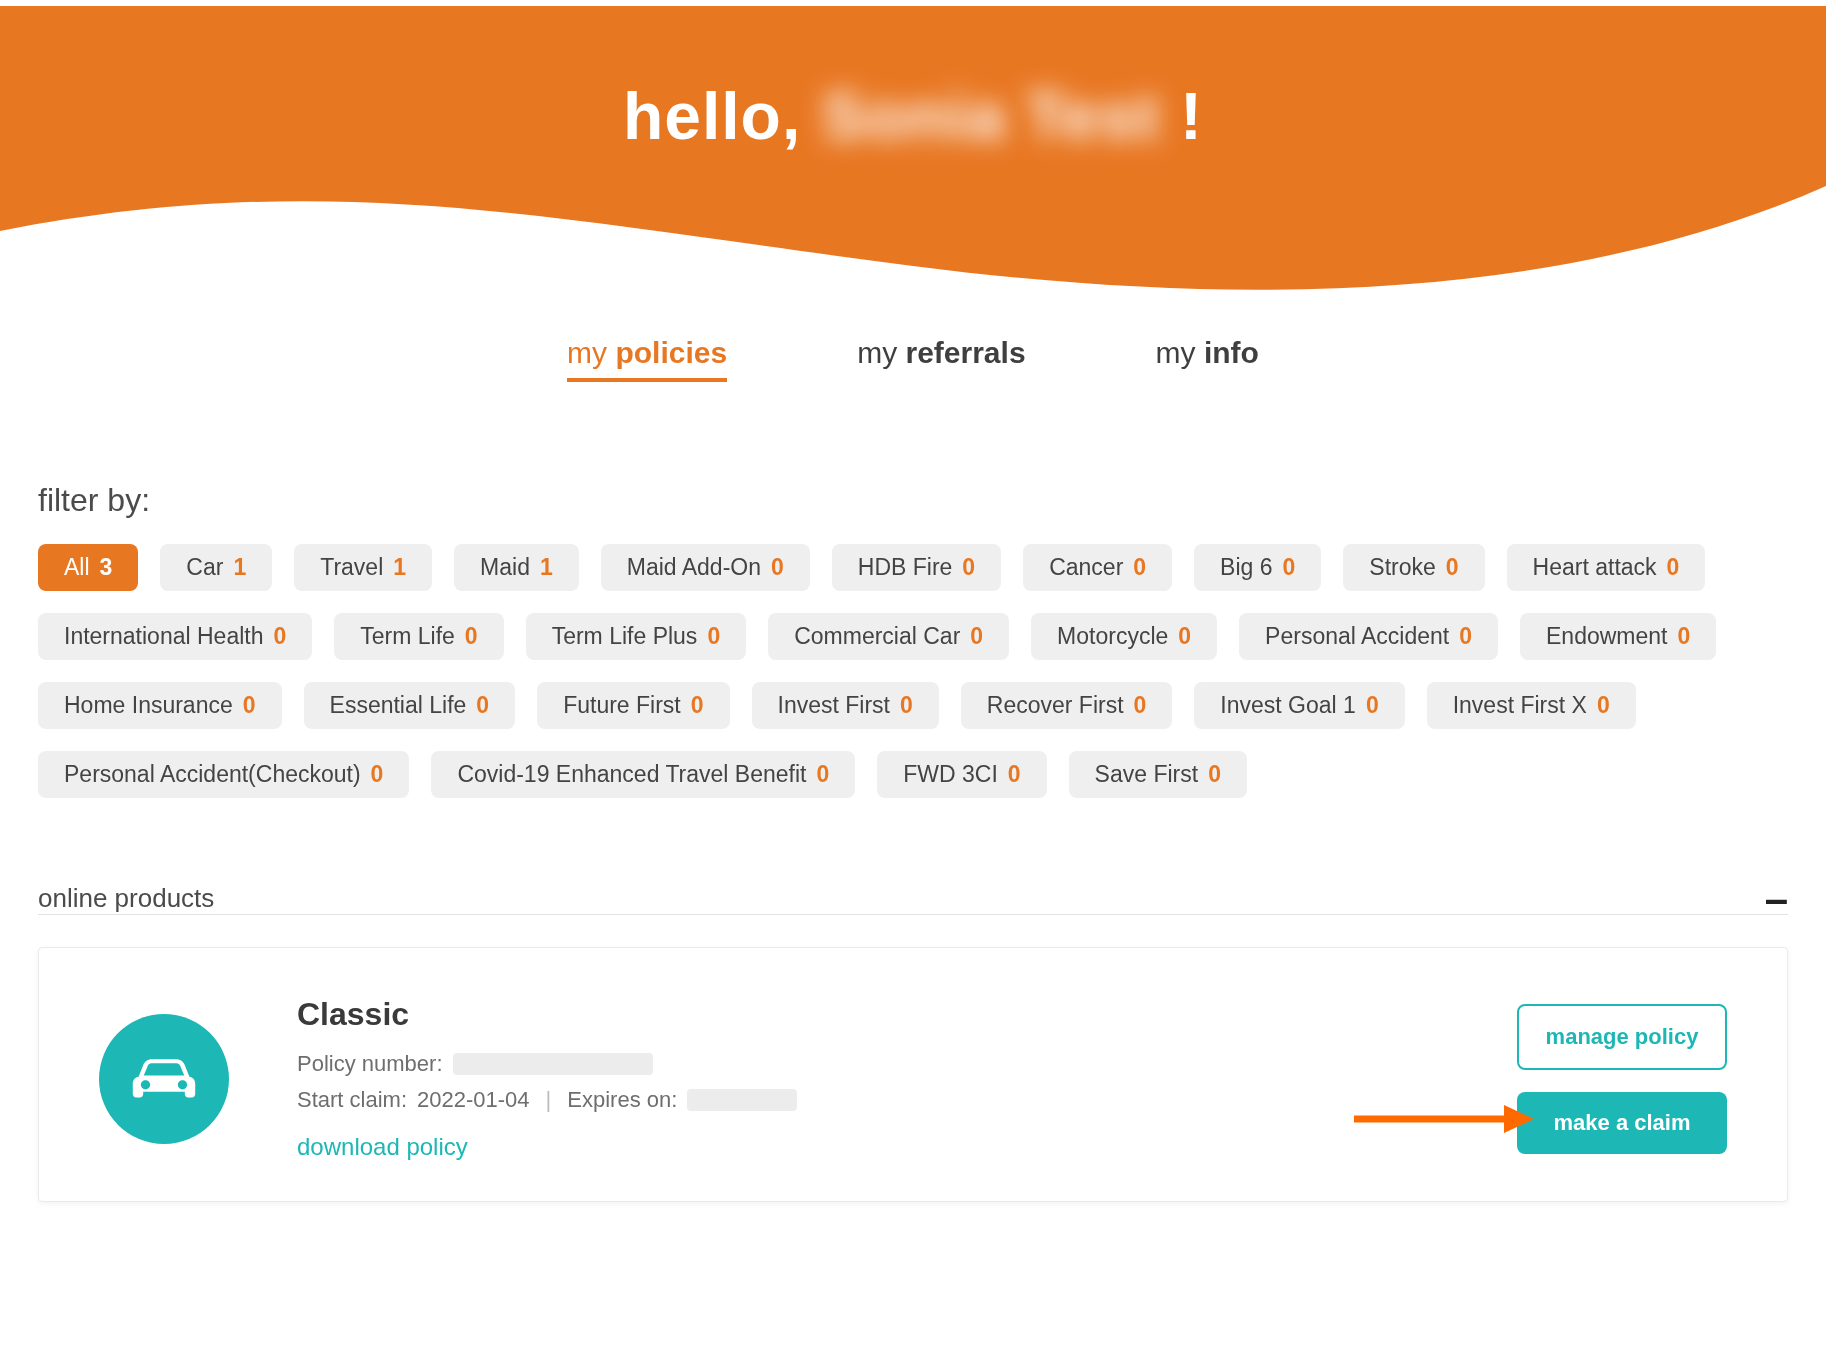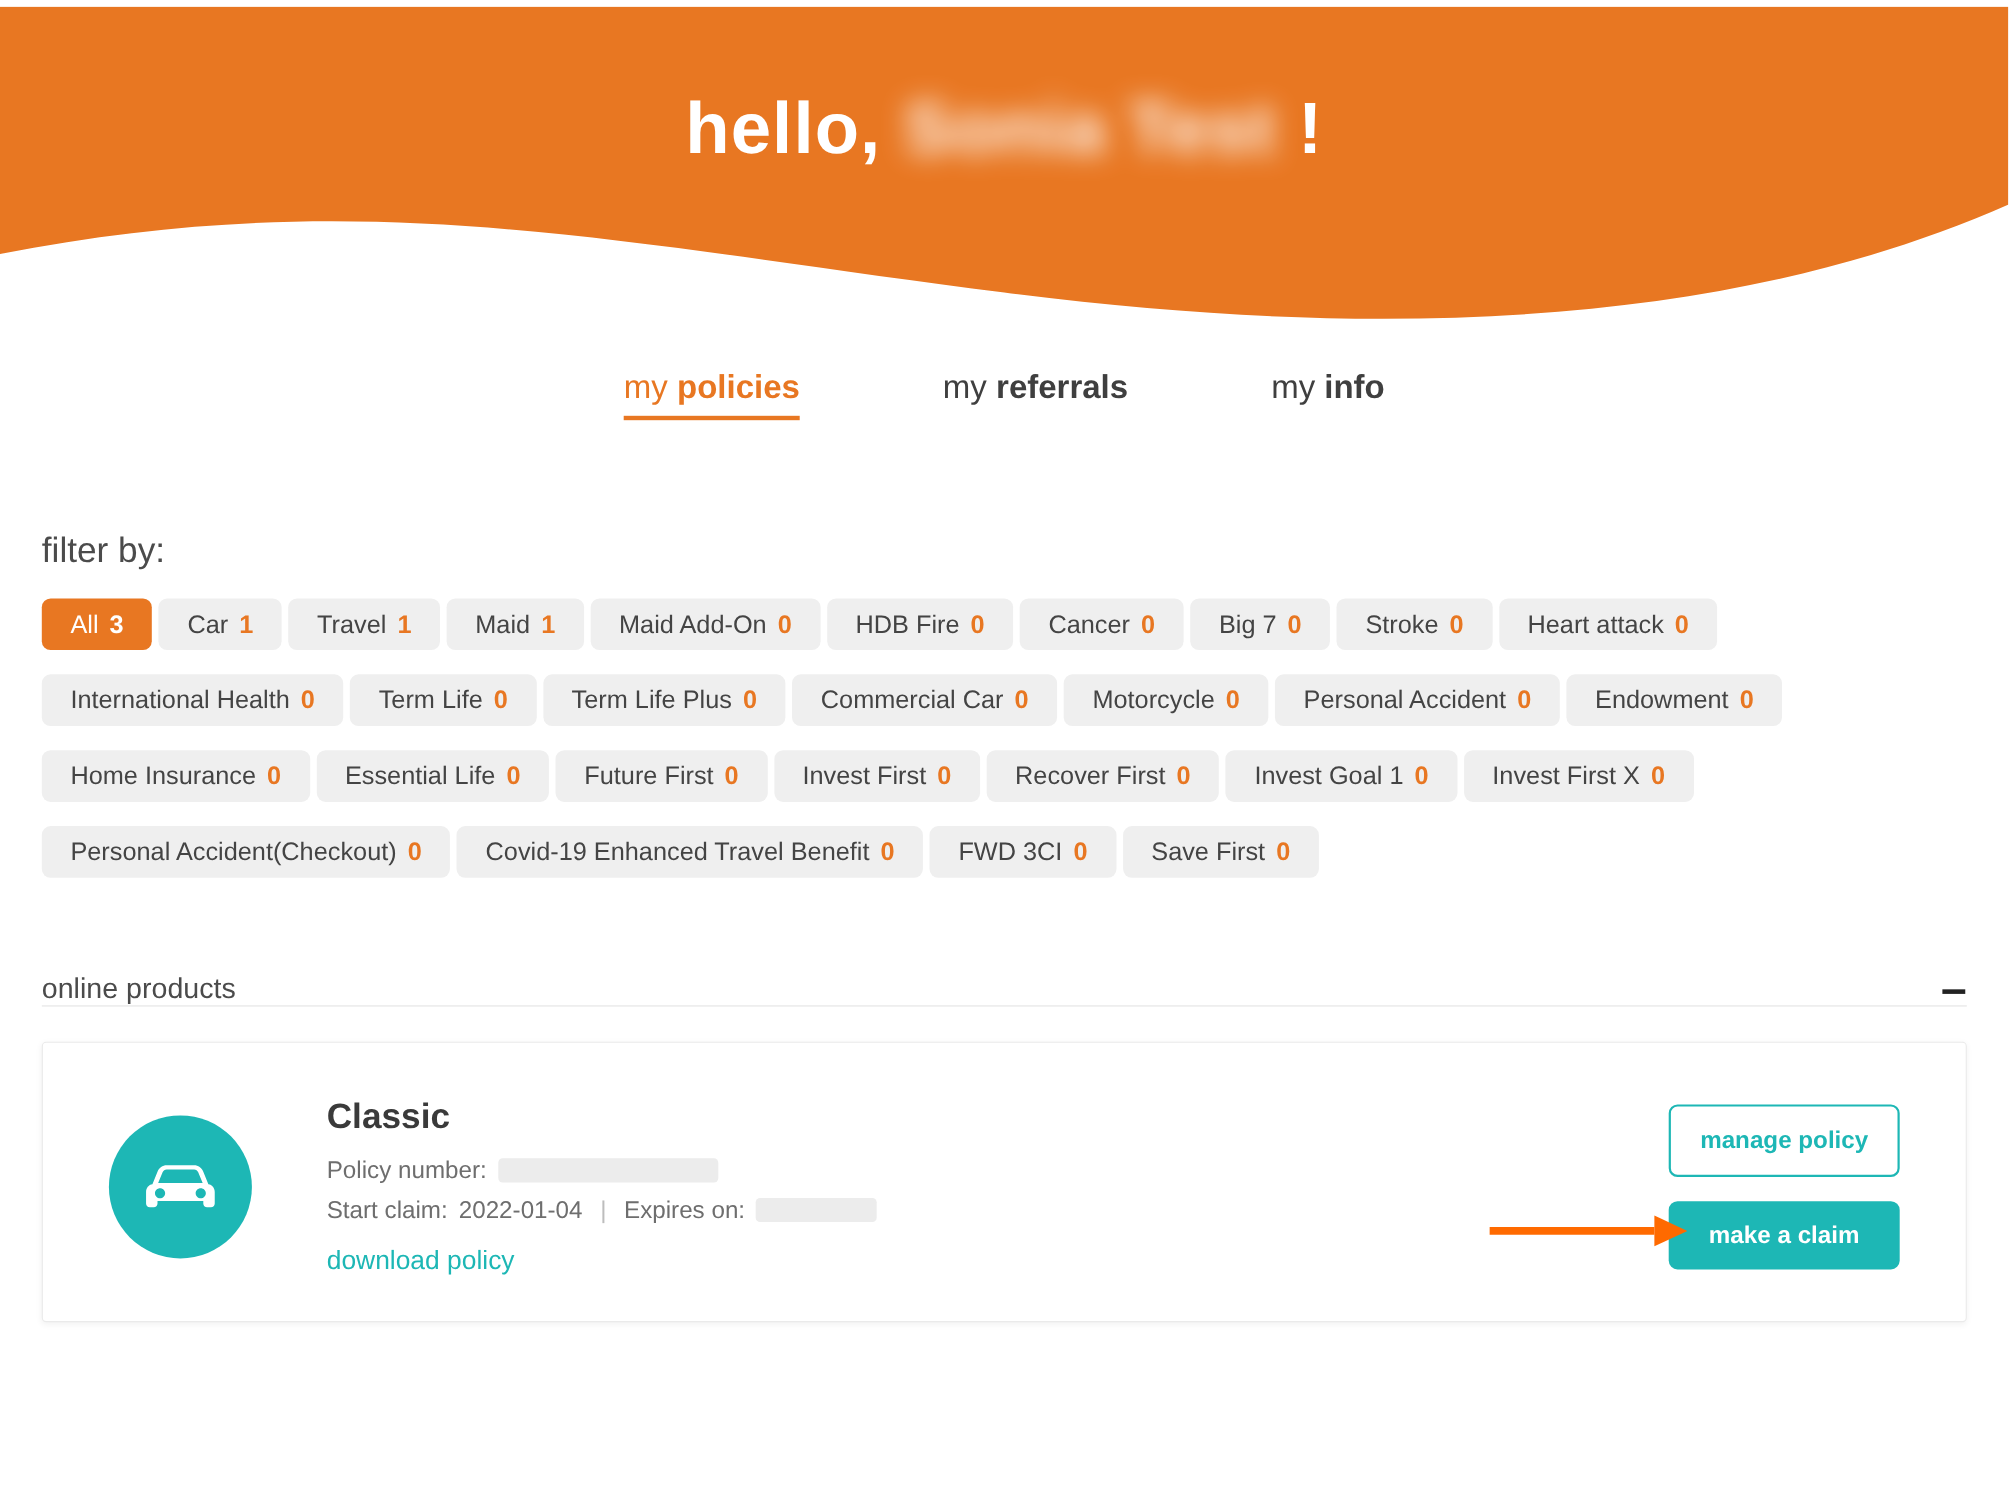--- a/index.html
+++ b/index.html
@@ -30,21 +30,21 @@
   .tabs{display:flex;justify-content:center;gap:130px;margin-top:30px;}
   .tab{font-size:30px;color:#3f3f3f;cursor:pointer;padding-bottom:8px;}
   .tab .light{font-weight:400;}
   .tab .strong{font-weight:700;}
   .tab.active{color:var(--orange);}
   .tab.active-underline{border-bottom:4px solid var(--orange);}
 
   
   .content{width:1770px;margin:0 auto;padding:0 10px;}
   .filter-label{font-size:32px;color:var(--grey-text);margin-top:100px;margin-bottom:25px;}
-  .chips{display:flex;flex-wrap:wrap;gap:22px 6px;}
+  .chips{display:flex;flex-wrap:wrap;gap:22px 22px;}
   .chip{background:var(--chip);color:#444;border:none;border-radius:8px;font-size:23px;padding:12px 26px;cursor:pointer;display:flex;align-items:baseline;gap:10px;line-height:1;}
   .chip .cnt{color:var(--orange);font-weight:700;}
   .chip.active{background:var(--orange);color:#fff;}
   .chip.active .cnt{color:#fff;}
 
   
   .sect{display:flex;align-items:center;justify-content:space-between;margin-top:85px;border-bottom:1px solid #e3e3e3;}
   .sect-title{font-size:26px;color:var(--grey-text);}
   .collapse-ico{font-size:42px;font-weight:700;color:#222;cursor:pointer;line-height:0.5;}
 
@@ -126,21 +126,21 @@
         </button>
         <button class="chip">
           <span>HDB Fire</span>
           <span class="cnt">0</span>
         </button>
         <button class="chip">
           <span>Cancer</span>
           <span class="cnt">0</span>
         </button>
         <button class="chip">
-          <span>Big 7</span>
+          <span>Big 6</span>
           <span class="cnt">0</span>
         </button>
         <button class="chip">
           <span>Stroke</span>
           <span class="cnt">0</span>
         </button>
         <button class="chip">
           <span>Heart attack</span>
           <span class="cnt">0</span>
         </button>

